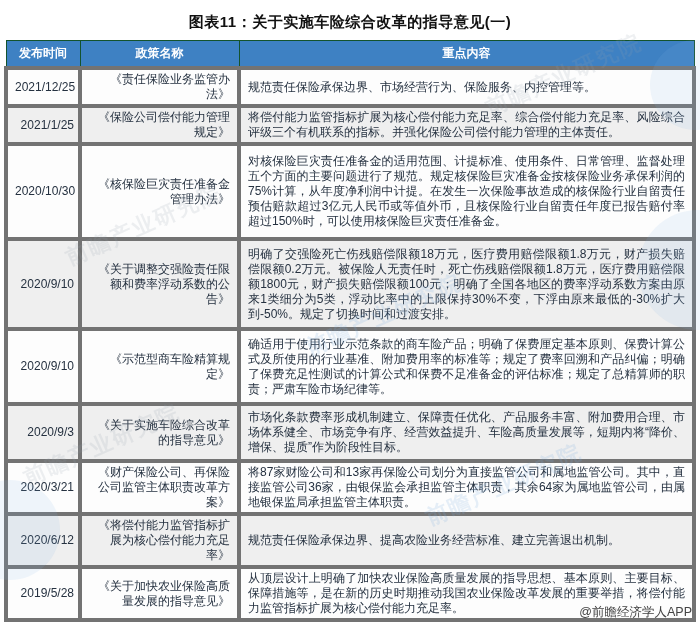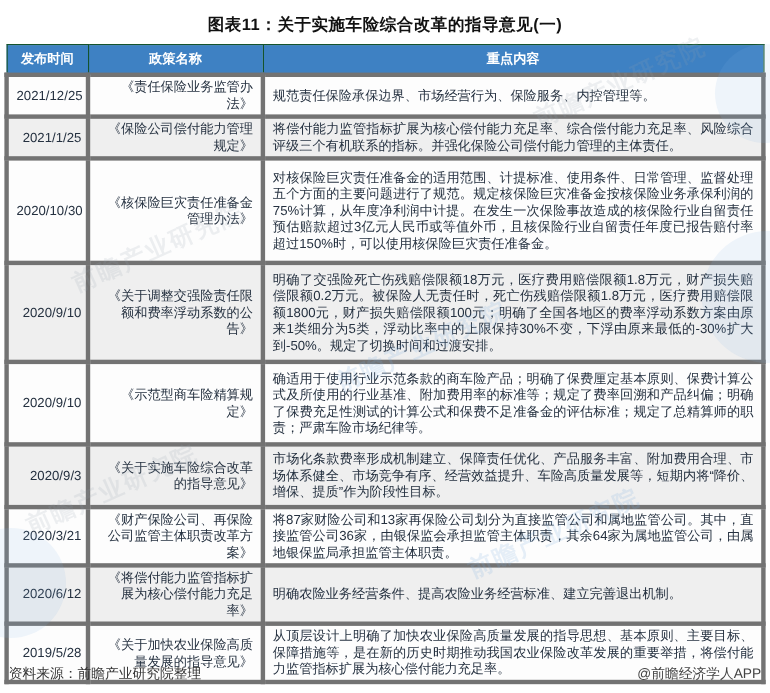--- a/index.html
+++ b/index.html
@@ -103,32 +103,31 @@
       <td>市场化条款费率形成机制建立、保障责任优化、产品服务丰富、附加费用合理、市场体系健全、市场竞争有序、经营效益提升、车险高质量发展等，短期内将“降价、增保、提质”作为阶段性目标。</td>
     </tr>
     <tr class="h53">
       <td class="date">2020/3/21</td>
       <td class="name">《财产保险公司、再保险公司监管主体职责改革方案》</td>
       <td>将87家财险公司和13家再保险公司划分为直接监管公司和属地监管公司。其中，直接监管公司36家，由银保监会承担监管主体职责，其余64家为属地监管公司，由属地银保监局承担监管主体职责。</td>
     </tr>
     <tr class="r-even h40">
       <td class="date">2020/6/12</td>
       <td class="name">《将偿付能力监管指标扩展为核心偿付能力充足率》</td>
-      <td>明确农险业务经营条件、提高农险业务经营标准、建立完善退出机制。</td>
+      <td>规范责任保险承保边界、提高农险业务经营标准、建立完善退出机制。</td>
     </tr>
     <tr class="h50">
       <td class="date">2019/5/28</td>
       <td class="name">《关于加快农业保险高质量发展的指导意见》</td>
       <td>从顶层设计上明确了加快农业保险高质量发展的指导思想、基本原则、主要目标、保障措施等，是在新的历史时期推动我国农业保险改革发展的重要举措，将偿付能力监管指标扩展为核心偿付能力充足率。</td>
     </tr>
   </tbody>
 </table>
 
 <div class="footer">
-  <span class="src">资料来源：前瞻产业研究院整理</span>
   <span class="credit">@前瞻经济学人APP</span>
 </div>
 
 <div class="wm-layer">
   <span class="wm" style="left:18px;top:430px;">前瞻产业研究院</span>
   <span class="wm" style="left:60px;top:210px;">前瞻产业研究院</span>
   <span class="wm wm-blue" style="left:420px;top:470px;">前瞻产业研究院</span>
   <span class="wm" style="left:480px;top:60px;">前瞻产业研究院</span>
   <span class="wm wm-blue" style="left:300px;top:300px;">前瞻产业研究院</span>
   <div class="wm-shape" style="left:638px;top:210px;width:120px;height:120px;"></div>

